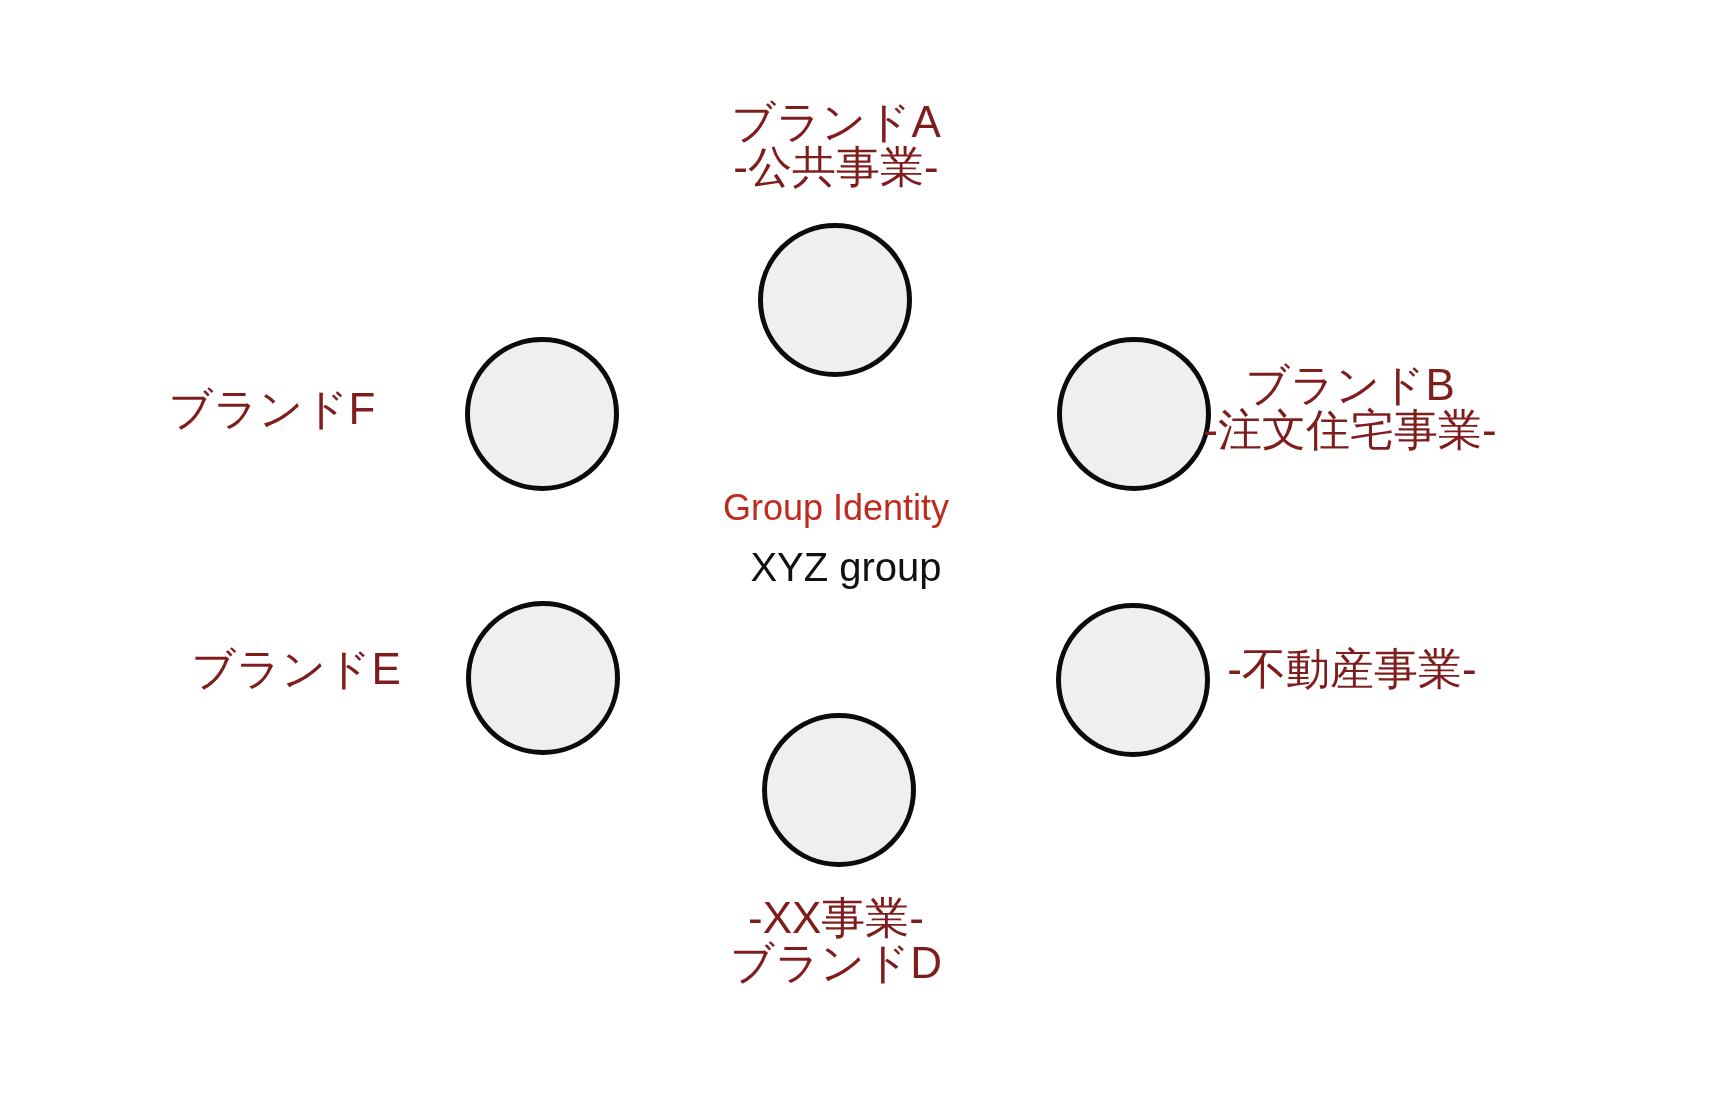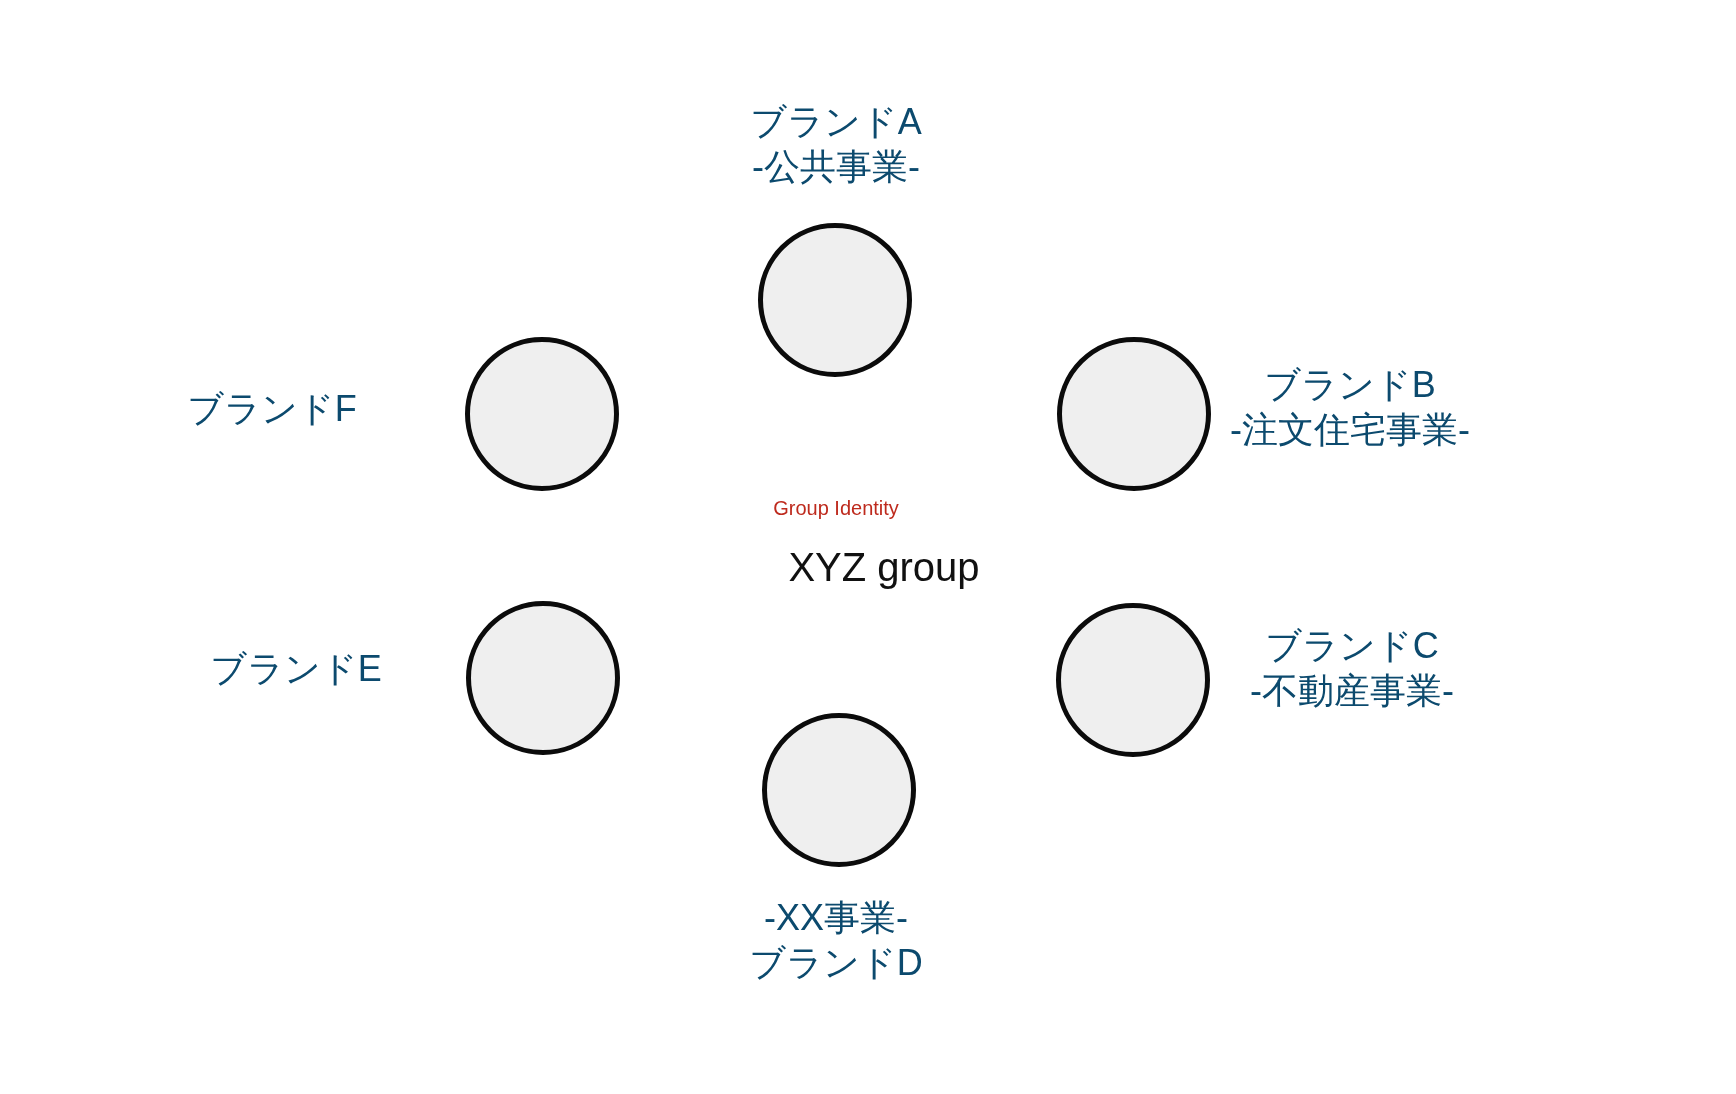--- a/index.html
+++ b/index.html
@@ -21,23 +21,23 @@
     height: 154px;
     box-sizing: border-box;
     border: 5px solid #0b0b0b;
     border-radius: 50%;
     background: #efefef;
   }
   .brand-label {
     position: absolute;
     transform: translate(-50%, -50%);
     text-align: center;
-    font-size: 36px;
+    font-size: 44px;
     line-height: 45px;
-    color: #0c4a6e;
+    color: #7f1d1d;
     white-space: nowrap;
   }
   
   .circle-a { left: 758px;  top: 223px; }
   .circle-b { left: 1057px; top: 337px; }
   .circle-c { left: 1056px; top: 603px; }
   .circle-d { left: 762px;  top: 713px; }
   .circle-e { left: 466px;  top: 601px; }
   .circle-f { left: 465px;  top: 337px; }
   
@@ -46,27 +46,27 @@
   .label-c { left: 1352px; top: 668px; }
   .label-d { left: 836px;  top: 940px; }
   .label-e { left: 290px;  top: 668px; margin-left: 6px; }
   .label-f { left: 272px;  top: 408px; }
   
   .center-subtitle {
     position: absolute;
     left: 836px;
     top: 508px;
     transform: translate(-50%, -50%);
-    font-size: 20px;
+    font-size: 36px;
     color: #be2a1d;
     white-space: nowrap;
   }
   .center-title {
     position: absolute;
-    left: 884px;
+    left: 846px;
     top: 567px;
     transform: translate(-50%, -50%);
     font-size: 40px;
     color: #111111;
     white-space: nowrap;
   }
 </style>
 </head>
 <body>
 
@@ -87,21 +87,20 @@
     <div class="brand-circle circle-b"></div>
     <div class="brand-label label-b">
       <div>ブランドB</div>
       <div>-注文住宅事業-</div>
     </div>
   </div>
 
   <div>
     <div class="brand-circle circle-c"></div>
     <div class="brand-label label-c">
-      <div>ブランドC</div>
       <div>-不動産事業-</div>
     </div>
   </div>
 
   <div>
     <div class="brand-circle circle-d"></div>
     <div class="brand-label label-d">
       <div>-XX事業-</div>
       <div>ブランドD</div>
     </div>

